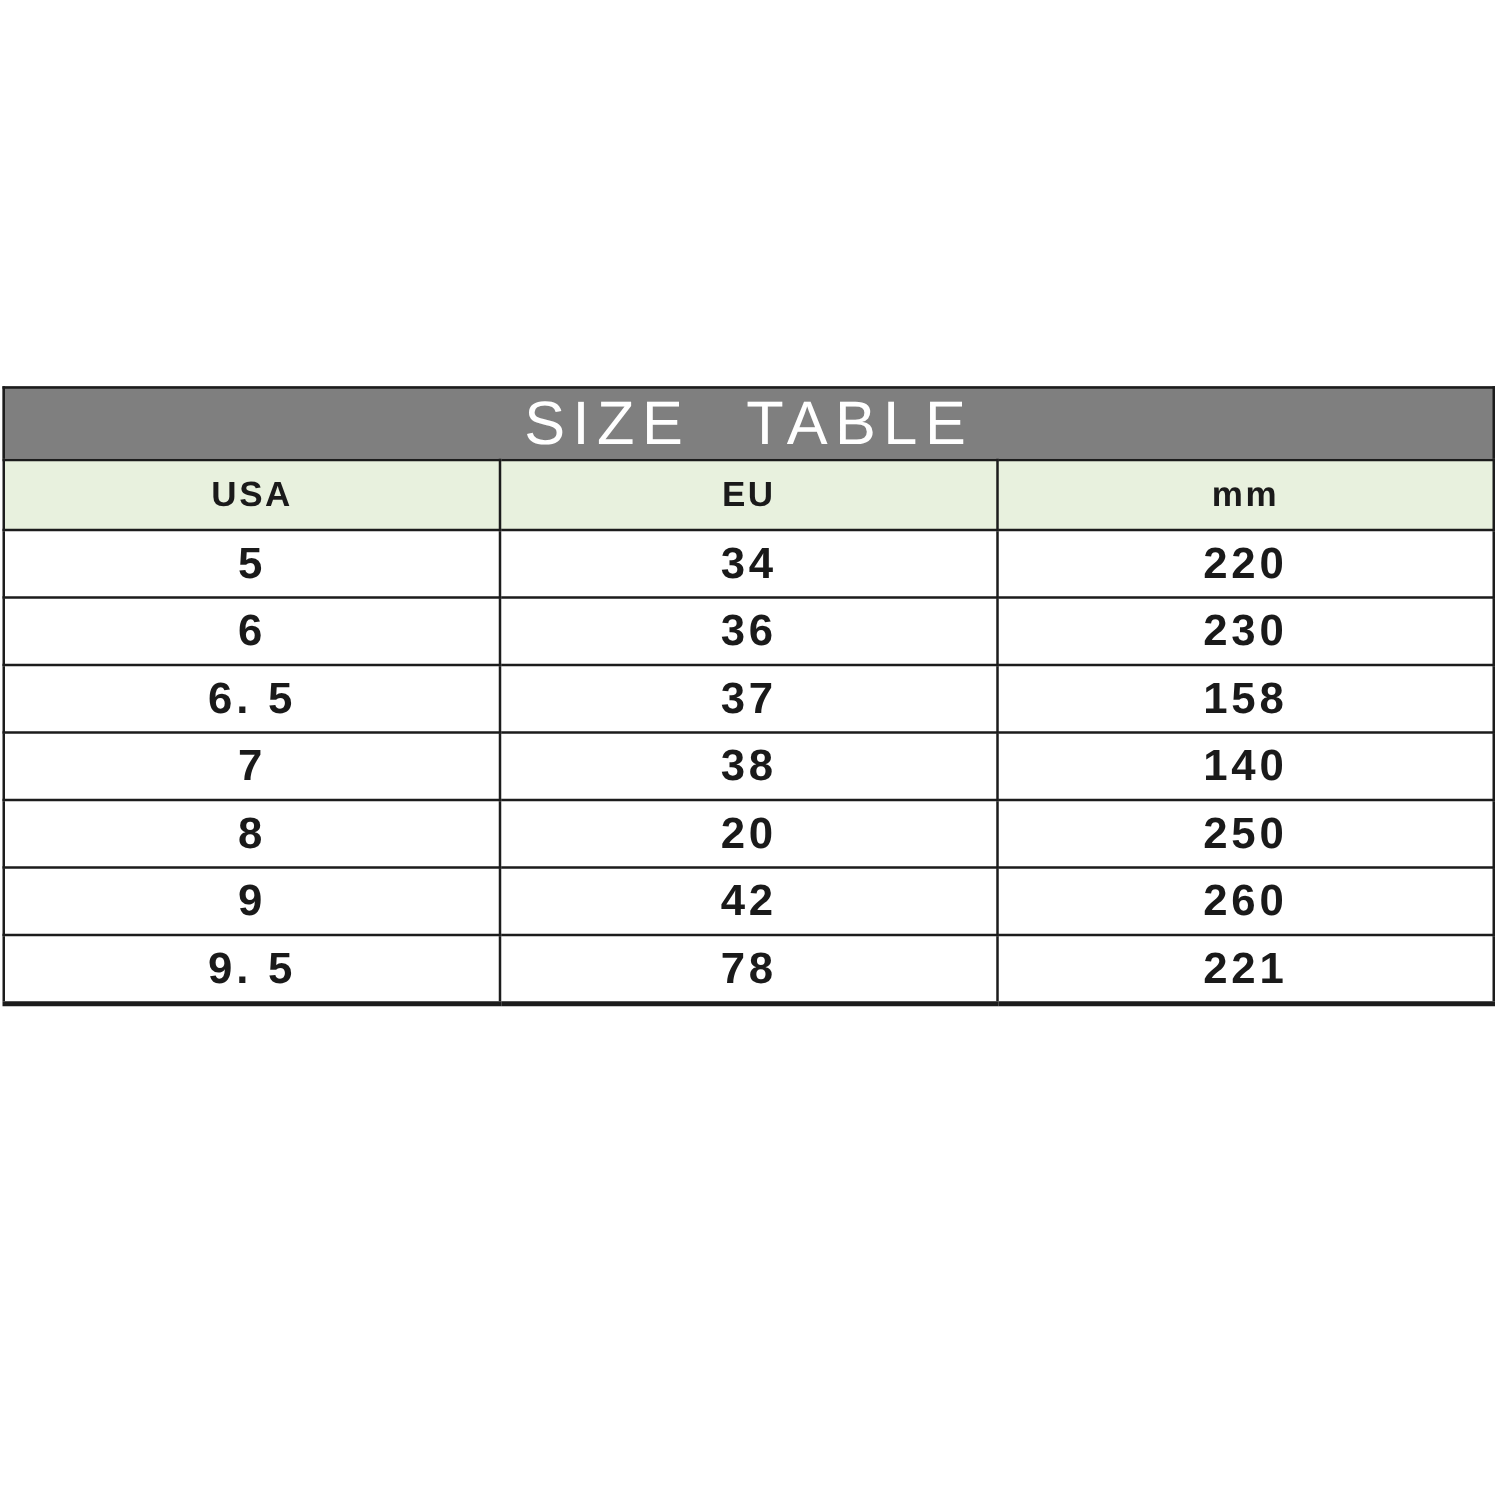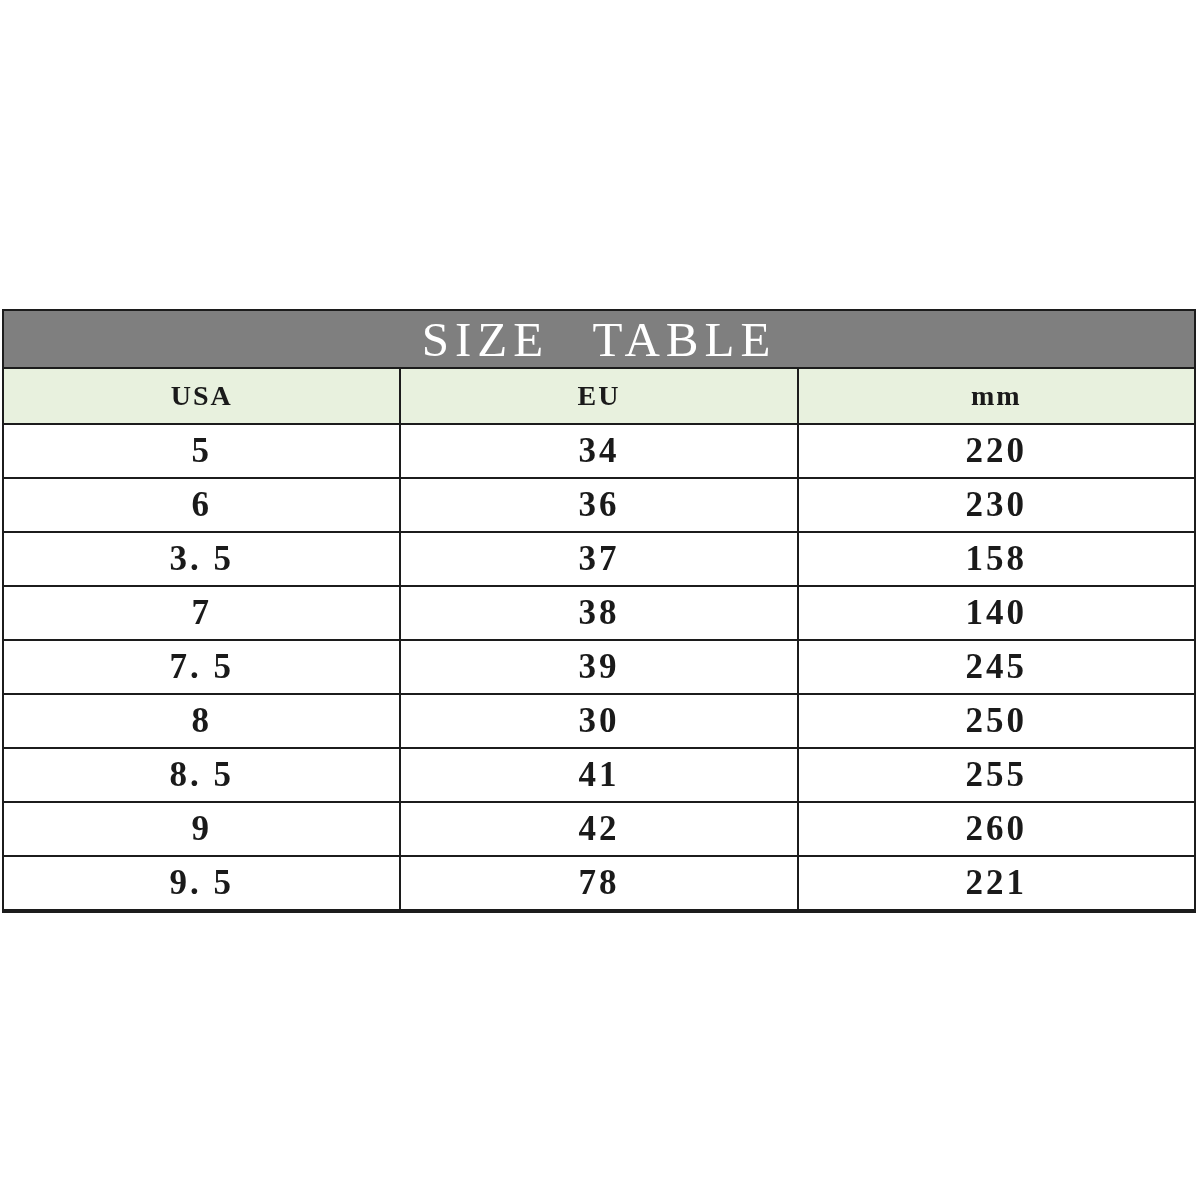--- a/index.html
+++ b/index.html
@@ -6,21 +6,21 @@
     margin: 0;
     padding: 0;
     background: #ffffff;
   }
   .canvas {
     position: relative;
     width: 1200px;
     height: 916px;
     background: #ffffff;
     overflow: hidden;
-    font-family: Liberation Serif, serif;
+    font-family: Liberation Sans, sans-serif;
     color: #1a1a1a;
   }
   .size-chart {
     position: absolute;
     left: 2px;
     top: 309px;
     width: 1194px;
   }
   .title-bar {
     box-sizing: border-box;
@@ -93,43 +93,33 @@
           <td>5</td>
           <td>34</td>
           <td>220</td>
         </tr>
         <tr>
           <td>6</td>
           <td>36</td>
           <td>230</td>
         </tr>
         <tr>
-          <td>3. 5</td>
+          <td>6. 5</td>
           <td>37</td>
           <td>158</td>
         </tr>
         <tr>
           <td>7</td>
           <td>38</td>
           <td>140</td>
         </tr>
         <tr>
-          <td>7. 5</td>
-          <td>39</td>
-          <td>245</td>
-        </tr>
-        <tr>
           <td>8</td>
-          <td>30</td>
+          <td>20</td>
           <td>250</td>
-        </tr>
-        <tr>
-          <td>8. 5</td>
-          <td>41</td>
-          <td>255</td>
         </tr>
         <tr>
           <td>9</td>
           <td>42</td>
           <td>260</td>
         </tr>
         <tr>
           <td>9. 5</td>
           <td>78</td>
           <td>221</td>

